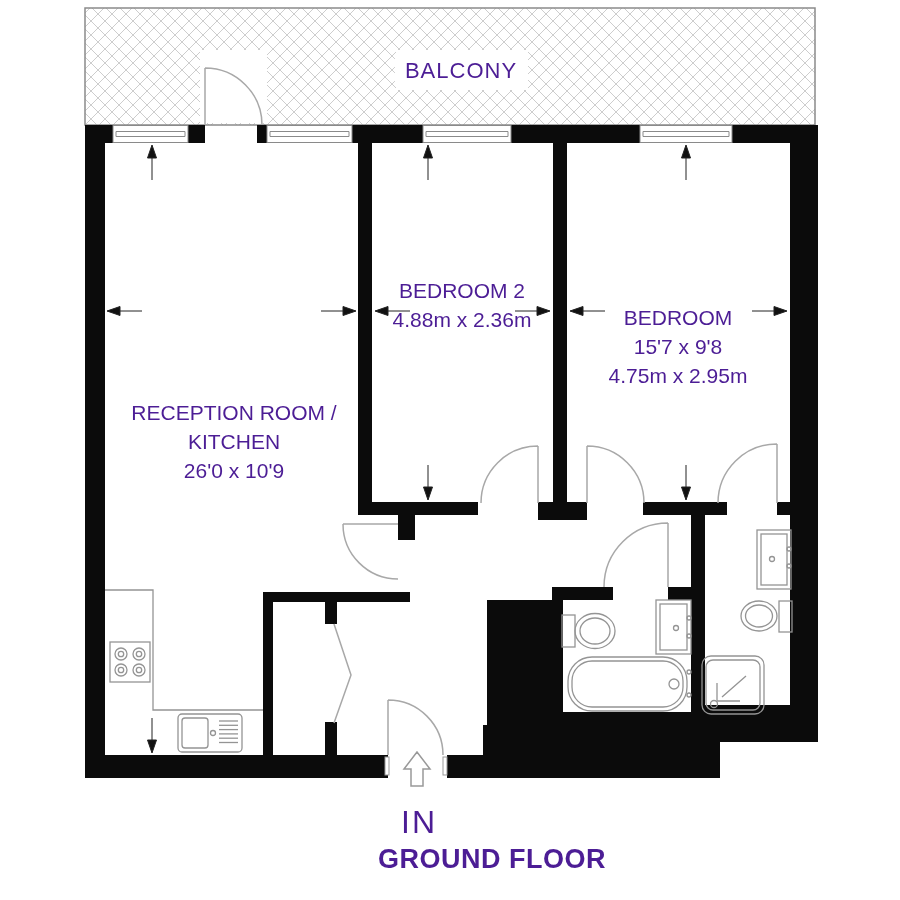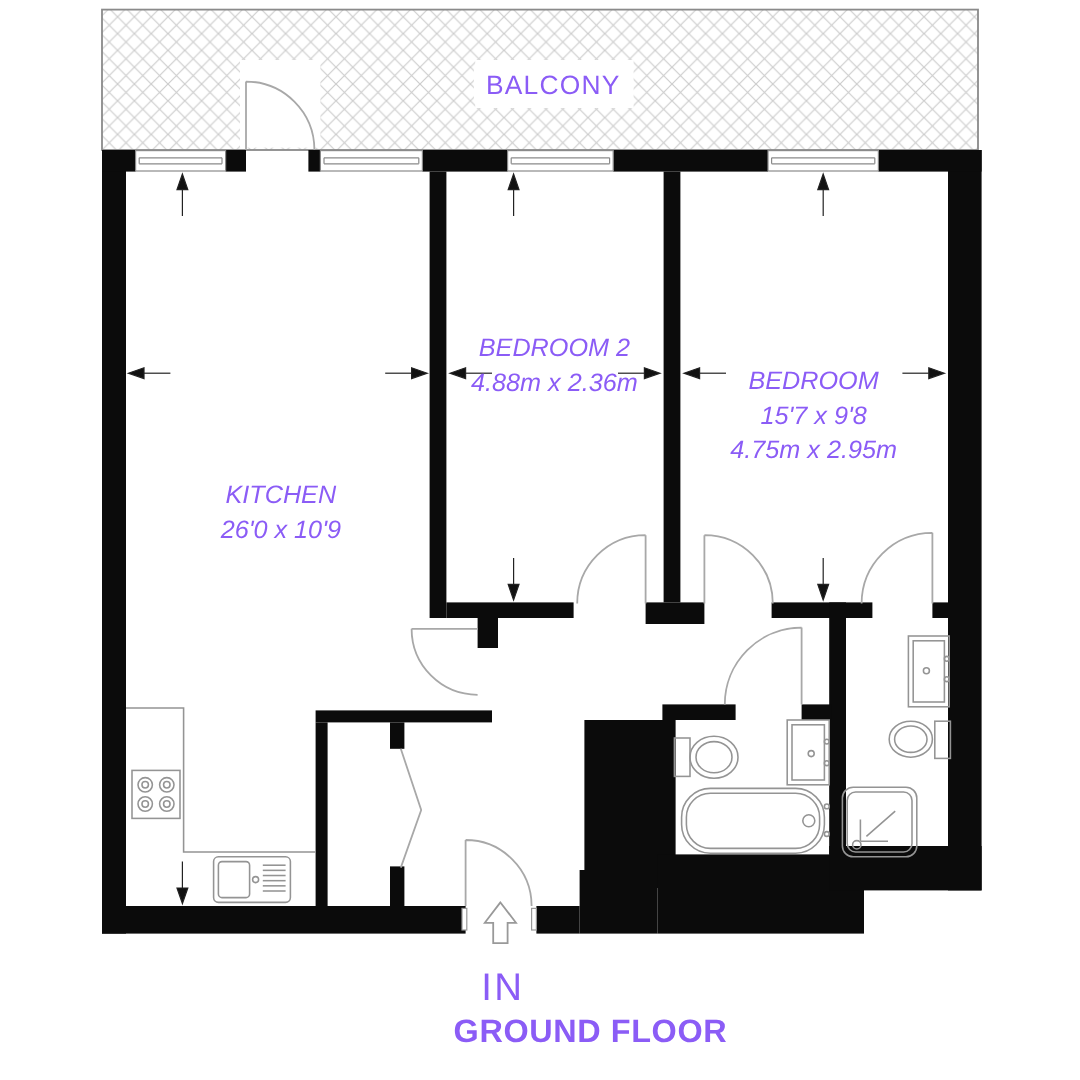--- a/index.html
+++ b/index.html
@@ -1,21 +1,21 @@
 <!DOCTYPE html>
 <html><head>
 <meta charset="utf-8">
 <style>
   html,body{margin:0;padding:0;background:#ffffff;}
   body{width:900px;height:900px;font-family:"Liberation Sans",sans-serif;color:#1c1c1c;}
   .plan{position:relative;width:900px;height:900px;background:#ffffff;overflow:hidden;}
   .plan svg{position:absolute;left:0;top:0;}
-  .lbl{position:absolute;transform:translateX(-50%);text-align:center;white-space:nowrap;color:#8b5cf6;}
+  .lbl{position:absolute;transform:translateX(-50%);text-align:center;white-space:nowrap;color:#4c1d95;}
   .balcony-lbl{font-size:22px;letter-spacing:1px;background:#ffffff;padding:2px 10px;}
-  .room-lbl{font-size:21px;line-height:29px;font-style:italic;}
+  .room-lbl{font-size:21px;line-height:29px;}
   .in-lbl{font-size:32px;letter-spacing:2px;}
   .title-lbl{font-size:27px;font-weight:bold;letter-spacing:.5px;}
 </style>
 </head>
 <body>
 
 <div class="plan">
 
 <svg width="900" height="900" viewBox="0 0 900 900">
   <defs>
@@ -206,20 +206,21 @@
           <line x1="774" y1="311" x2="752" y2="311"></line>
     </g>
   </g>
 
   <path d="M417,752 L404,769 L411,769 L411,786 L423,786 L423,769 L430,769 Z" fill="#ffffff" stroke="#999999" stroke-width="1.5"></path>
 </svg>
 
 <div class="lbl balcony-lbl" style="left:461px;top:56px;">BALCONY</div>
 
 <div class="lbl room-lbl" style="left:234px;top:398px;">
+  <div>RECEPTION ROOM /</div>
   <div>KITCHEN</div>
   <div>26'0 x 10'9</div>
 </div>
 
 <div class="lbl room-lbl" style="left:462px;top:276px;">
   <div>BEDROOM 2</div>
   <div>4.88m x 2.36m</div>
 </div>
 
 <div class="lbl room-lbl" style="left:678px;top:276px;margin-top:27px;">

